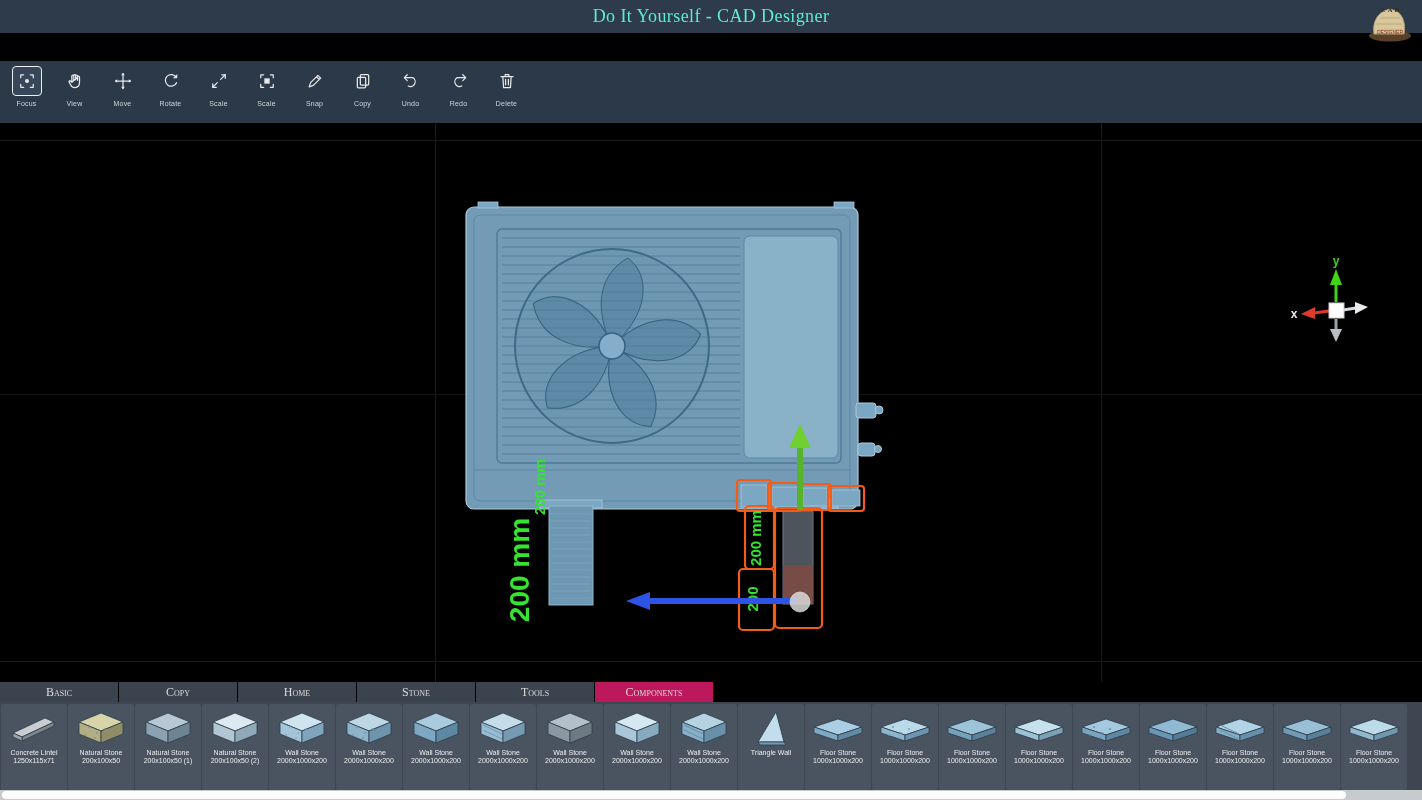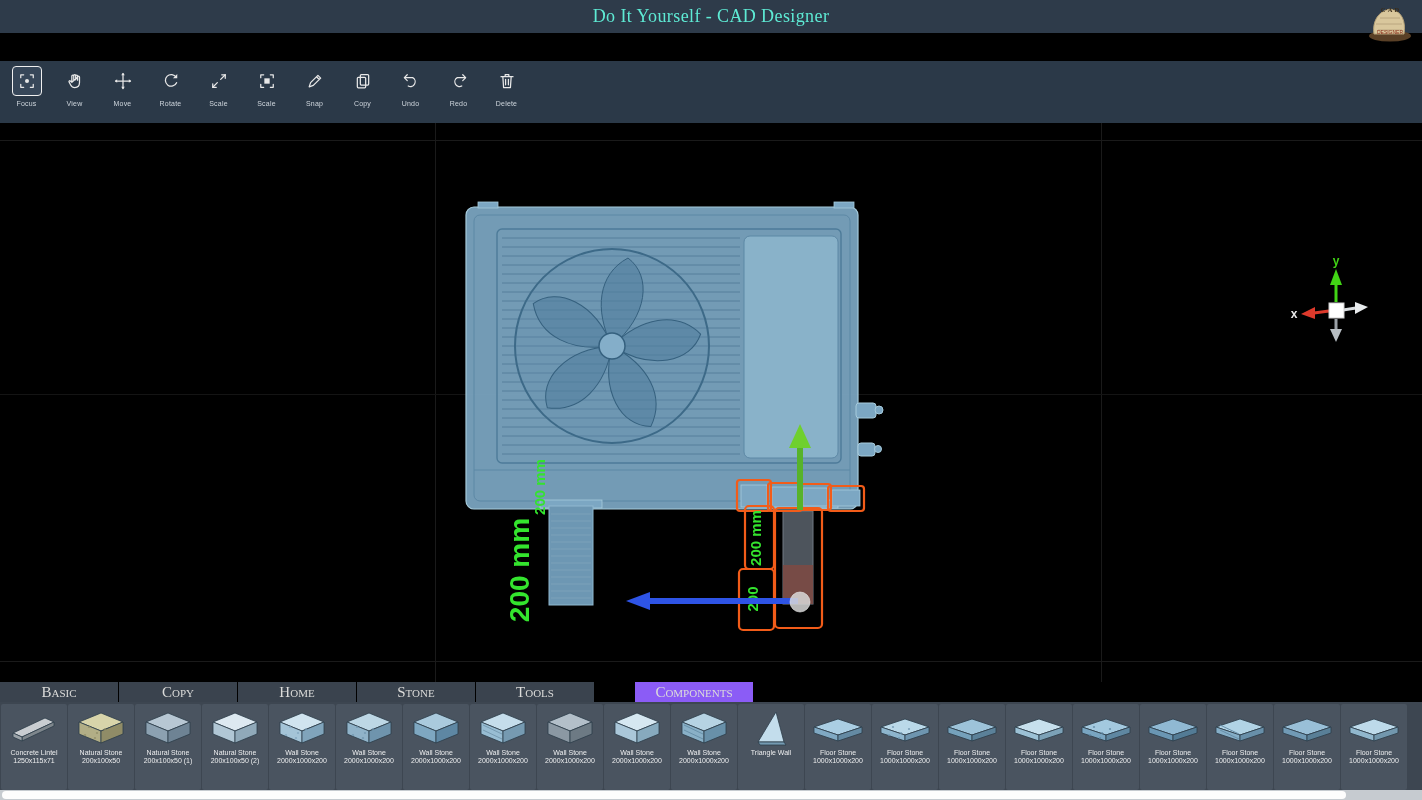--- a/index.html
+++ b/index.html
@@ -46,22 +46,22 @@
            font-size:9px;padding:0 0 0 4px;box-sizing:border-box;font-family:"Liberation Sans",sans-serif;}
 
   
   .viewport{position:absolute;top:123px;left:0;width:1422px;height:559px;background:#000;}
   .scene{display:block;}
   .dim{font-family:"Liberation Sans",sans-serif;font-weight:bold;fill:#34e42e;}
 
   
   .tabs{position:absolute;top:682px;left:0;height:20px;display:flex;gap:1px;}
   .tab{width:118px;background:#3a434e;color:#dcdcda;font-family:"Liberation Serif",serif;
-       font-variant:small-caps;font-size:15px;text-align:center;line-height:20px;cursor:default;}
-  .tab.active{background:#8b5cf6;margin-left:40px;}
+       font-variant:small-caps;font-size:12px;text-align:center;line-height:20px;cursor:default;}
+  .tab.active{background:#be185d;}
 
   
   .panel{position:absolute;top:702px;left:0;right:0;height:88px;background:#3d4651;
          display:flex;gap:1px;padding:2px 1px 0 1px;box-sizing:border-box;}
   .cell{width:66px;background:#4a5460;border-radius:2px;display:flex;flex-direction:column;
         align-items:center;padding-top:3px;box-sizing:border-box;}
   .thumbwrap{width:56px;height:40px;}
   .cap{margin-top:2px;text-align:center;color:#ecedee;font-size:7px;line-height:8px;}
 
   

